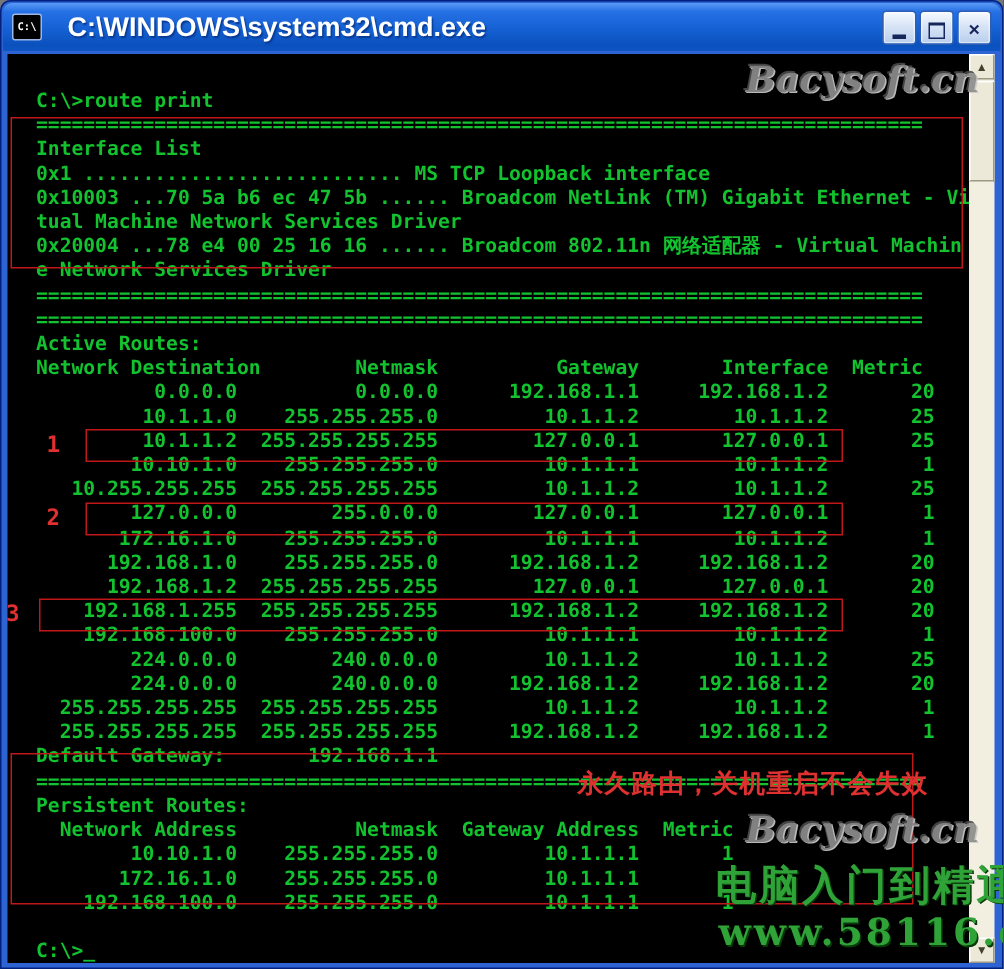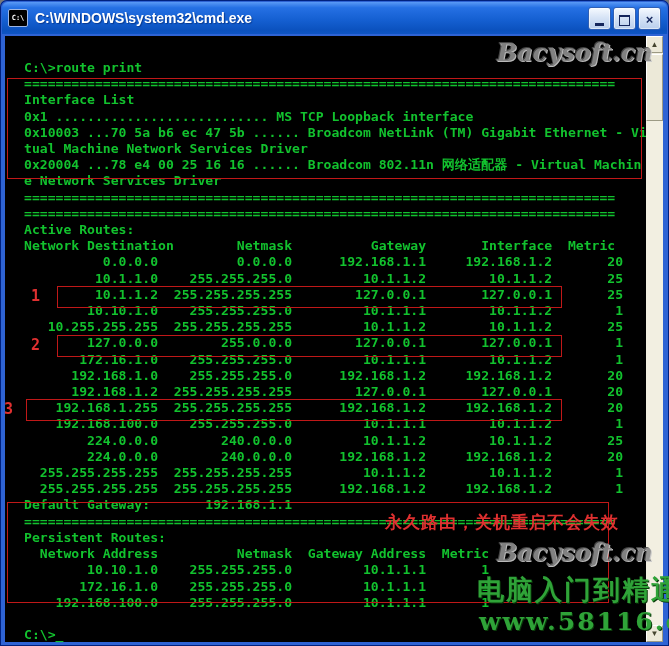--- a/index.html
+++ b/index.html
@@ -15,21 +15,21 @@
     background:linear-gradient(180deg,#5A9AF6 0%,#2570E4 18%,#1560D2 55%,#0B51BE 88%,#0E55C4 100%);
     border-radius:6px 6px 0 0;display:flex;align-items:center;
   }
   .cmd-icon{
     width:18px;height:16px;margin-left:6px;background:#000;
     border:1px solid #9DB6E4;border-radius:2px;
     color:#fff;font-family:"DejaVu Sans Mono",monospace;font-size:7px;font-weight:bold;
     display:flex;align-items:center;justify-content:center;flex:0 0 auto;
   }
   .title{
-    margin-left:7px;color:#FFFFFF;font-weight:bold;font-size:14px;
+    margin-left:17px;color:#FFFFFF;font-weight:bold;font-size:18px;
     text-shadow:1px 1px 1px #083A92;white-space:nowrap;flex:1 1 auto;
   }
   .controls{display:flex;gap:2px;margin-right:6px;}
   .btn{
     width:21px;height:21px;border:1px solid #2F5FB4;border-radius:3px;
     background:linear-gradient(180deg,#F6FAFF 0%,#D7E4F6 45%,#B9CEEC 100%);
     display:flex;align-items:flex-end;justify-content:center;
     box-shadow:inset 0 0 0 1px #FFFFFF80;
   }
   .min-glyph{width:9px;height:3px;background:#15265C;margin:0 auto 3px auto;}

